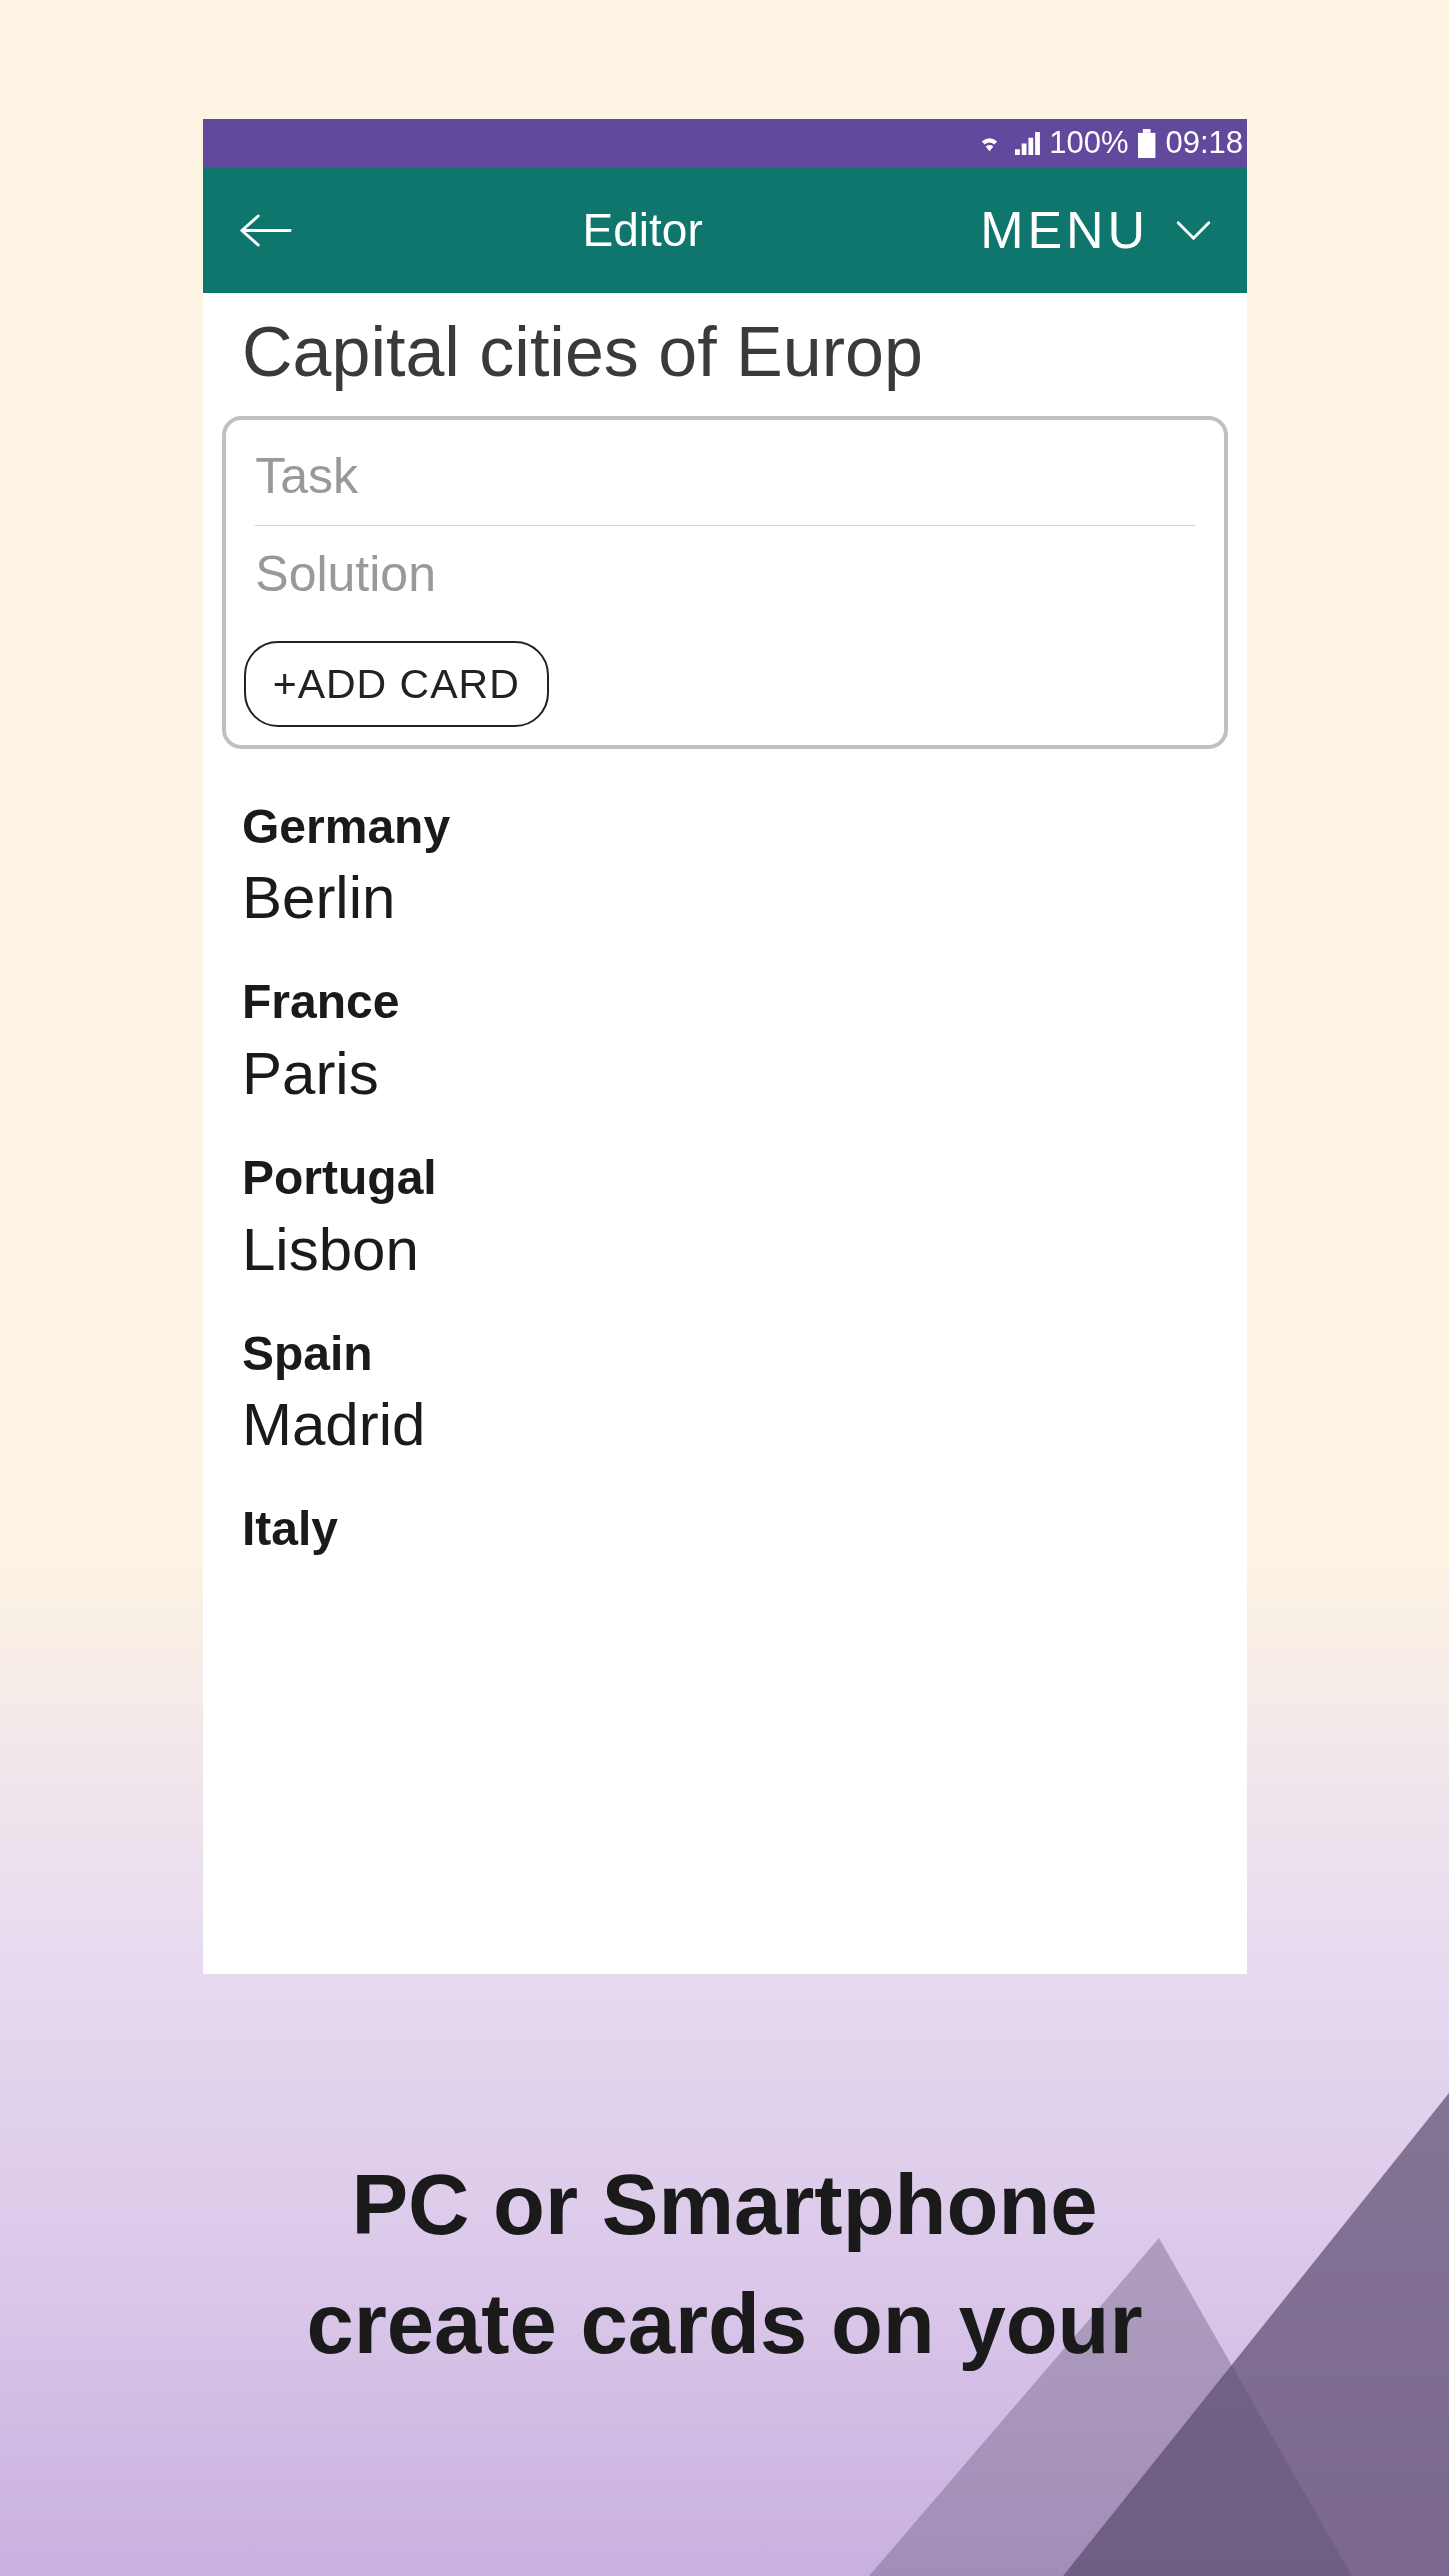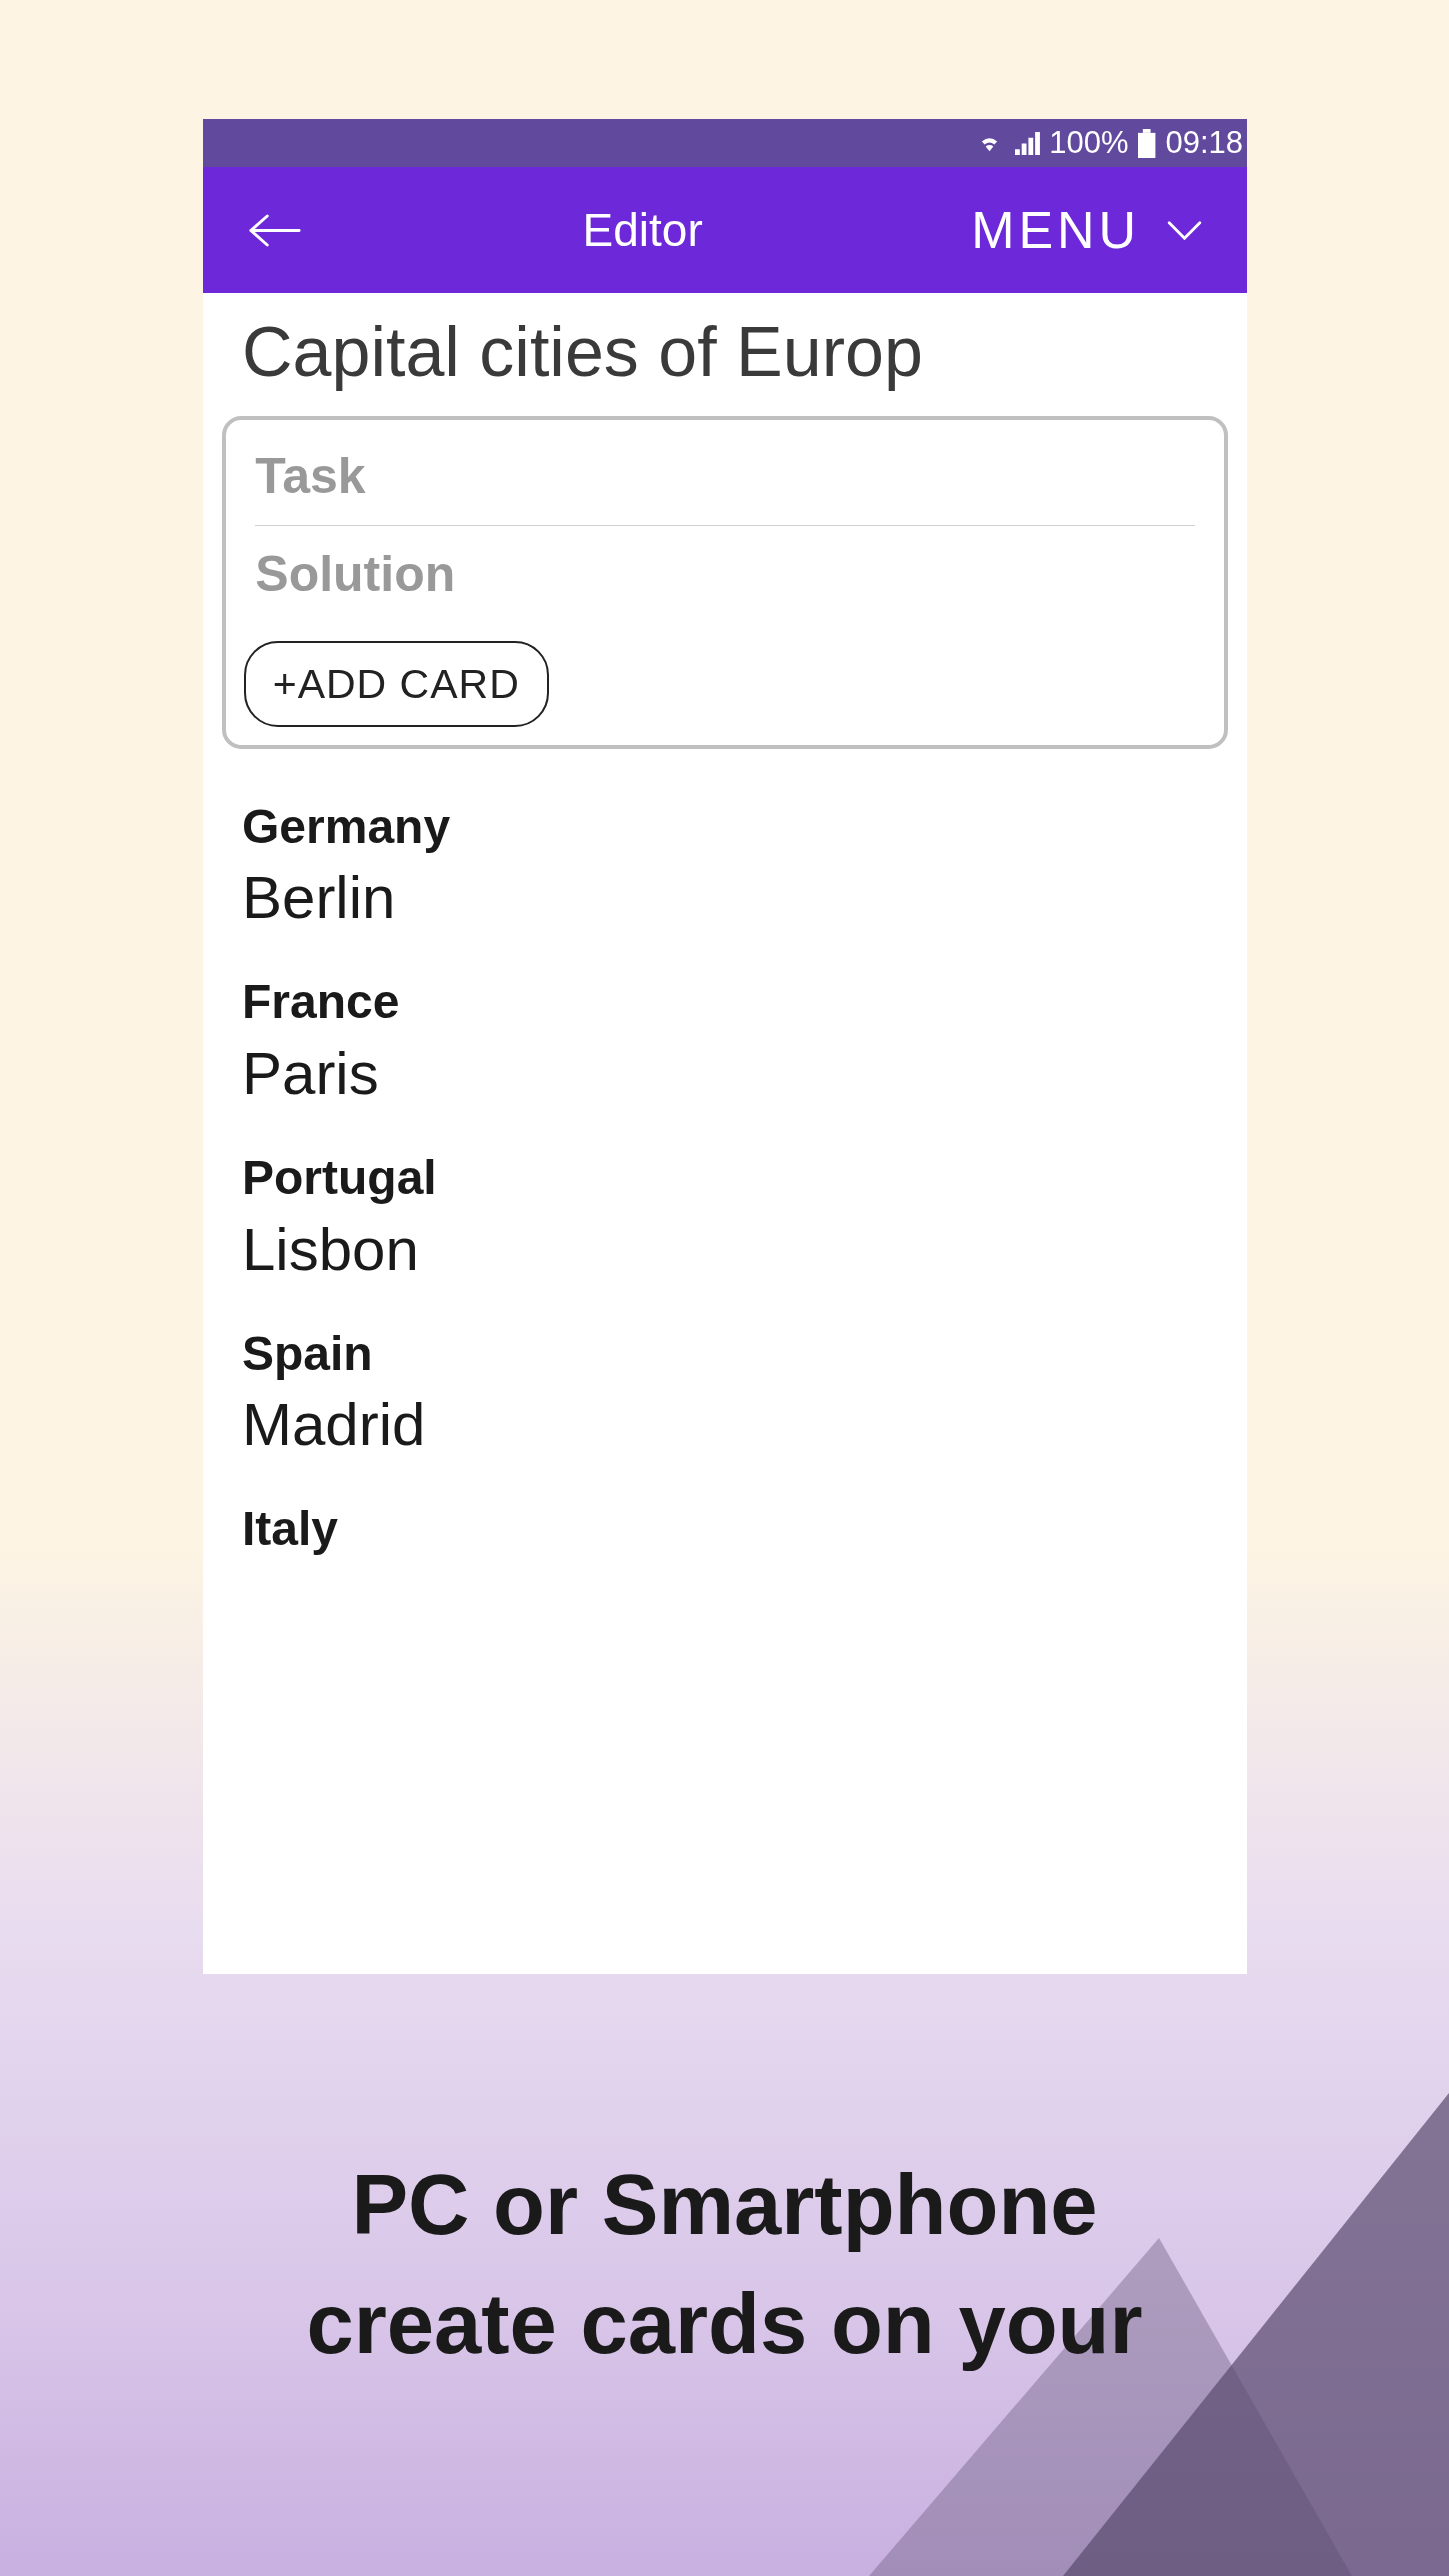--- a/index.html
+++ b/index.html
@@ -59,24 +59,24 @@
   .status-icons {
     display: flex;
     align-items: center;
     gap: 9.7px;
   }
   .wifi-icon svg, .signal-icon svg, .battery-icon svg {
     display: block;
   }
   .header {
     height: 126px;
-    background: #6d28d9;
-    display: flex;
-    align-items: center;
-    padding: 0 43px;
+    background: #0f766e;
+    display: flex;
+    align-items: center;
+    padding: 0 34px;
     color: #ffffff;
   }
   .back-button {
     width: 68px;
     display: flex;
     align-items: center;
   }
   .header-title {
     flex: 1;
     text-align: center;
@@ -106,21 +106,21 @@
   }
   .card-input-box {
     margin: 0 19.3px;
     border: 4.8px solid #c0c0c0;
     border-radius: 19.3px;
     padding: 7.7px 0 17.4px 0;
   }
   .input-field {
     padding: 19.3px 29px;
     font-size: 50px;
-    font-weight: 700;
+    font-weight: 400;
     color: #999999;
   }
   .input-divider {
     height: 1px;
     background: #d0d0d0;
     margin: 0 29px;
   }
   .add-card-button {
     display: inline-block;
     margin: 19.3px 0 0 17.4px;

